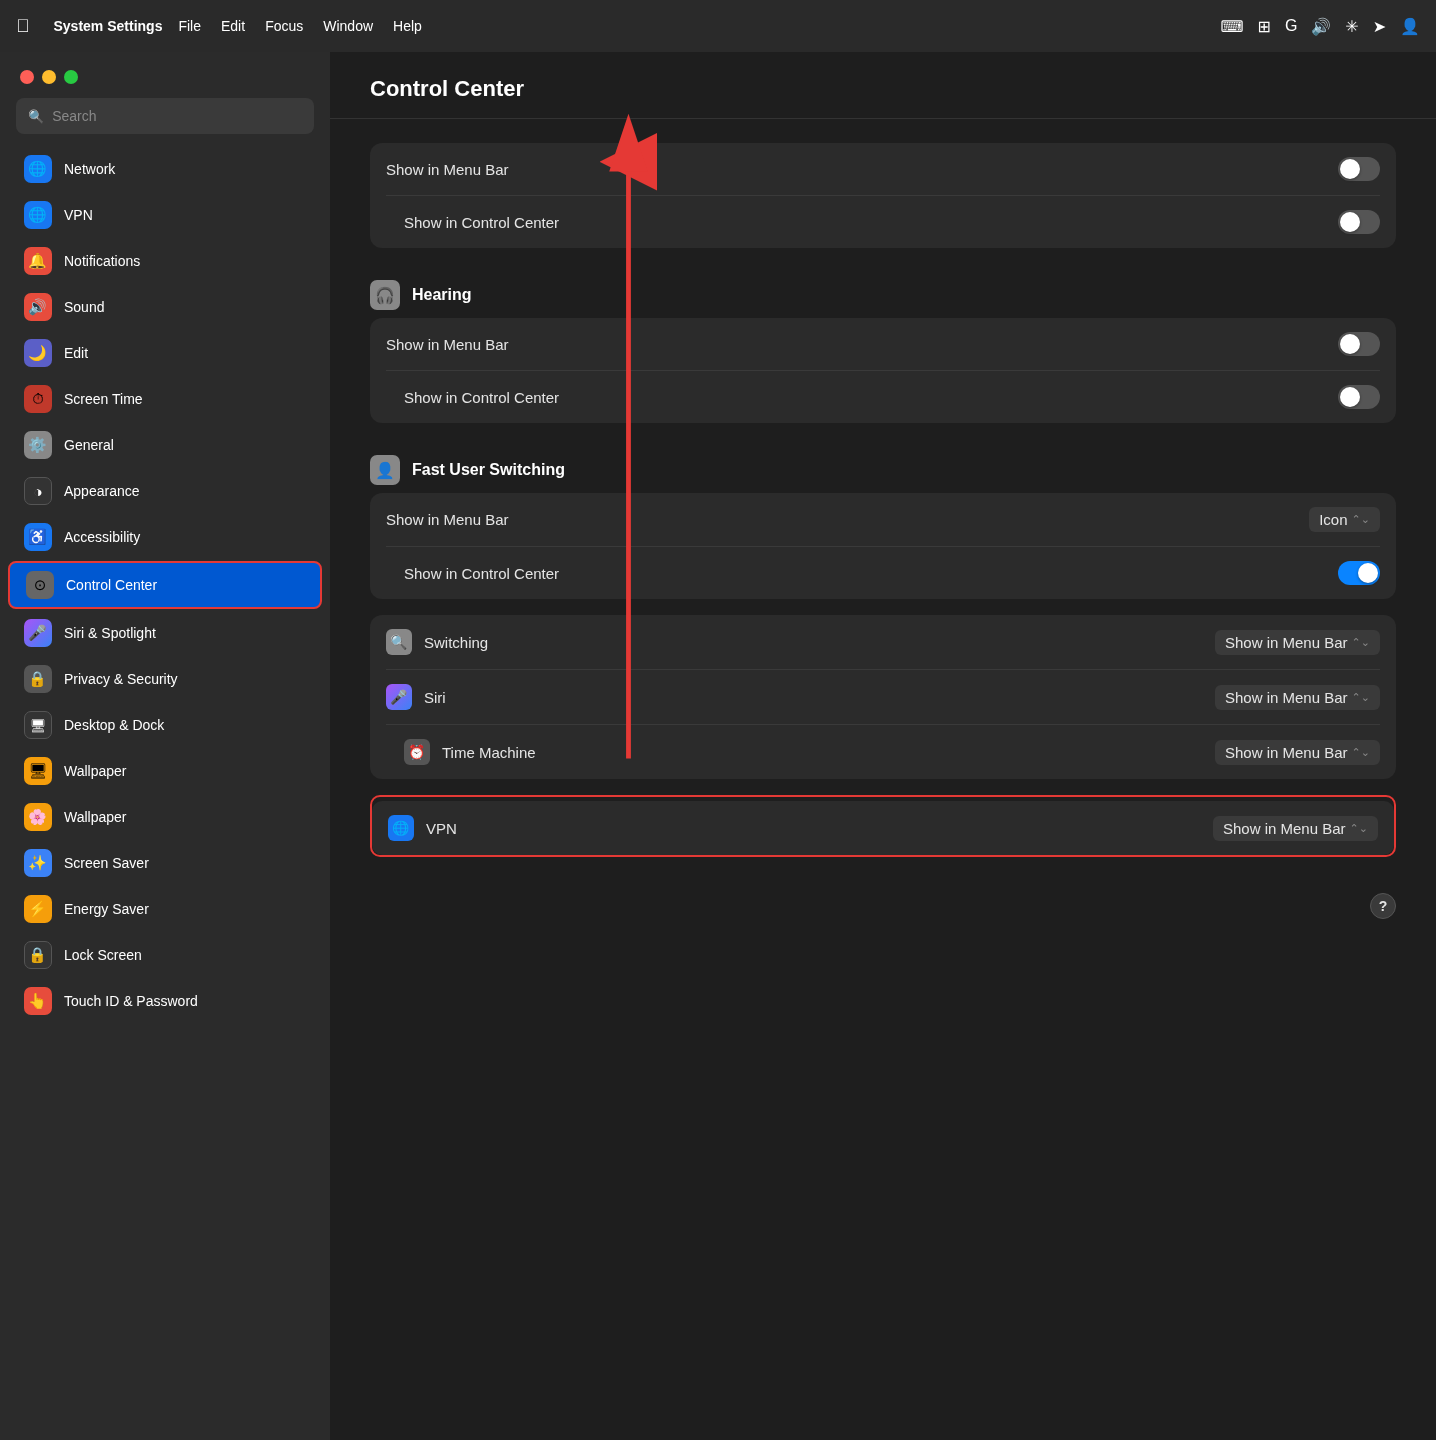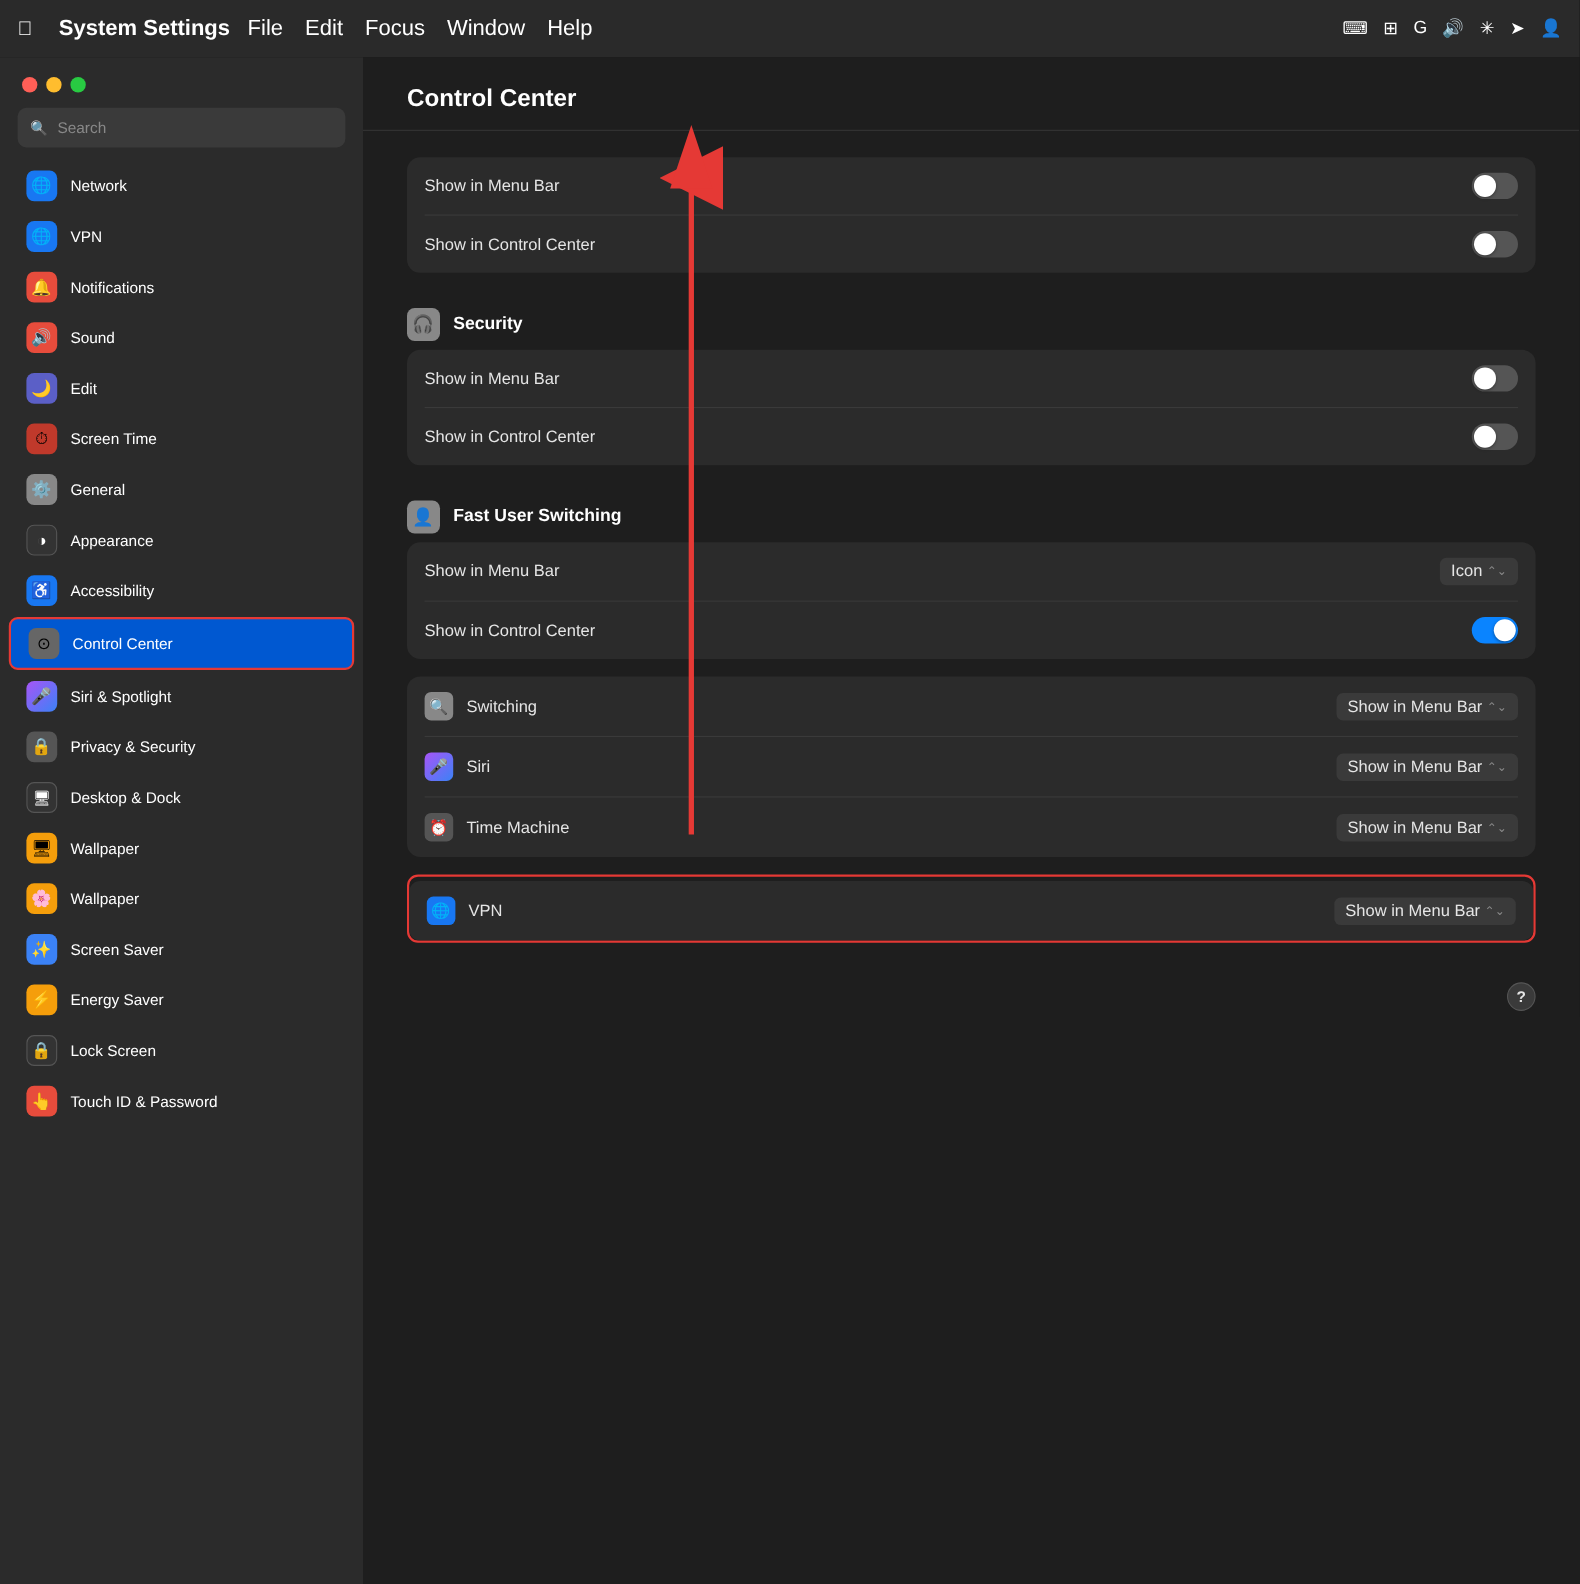--- a/index.html
+++ b/index.html
@@ -30,21 +30,21 @@
       margin-right: 8px;
     }
     .menu-items {
       display: flex;
       gap: 20px;
       align-items: center;
       justify-content: center;
     }
     .menu-item {
       color: #fff;
-      font-size: 20px;
+      font-size: 14px;
       font-weight: 400;
     }
     .menu-item.bold { font-weight: 700; }
     .titlebar-right {
       margin-left: auto;
       display: flex;
       align-items: center;
       gap: 14px;
     }
     .titlebar-icon {
@@ -207,21 +207,21 @@
       color: #fff;
     }
 
     .setting-row {
       display: flex;
       align-items: center;
       justify-content: space-between;
       padding: 14px 0;
       border-bottom: 1px solid #333;
     }
-    .setting-row:last-child { border-bottom: none; }
+    .setting-row:last-child { border-bottom: none; margin-left: 18px; }
     .setting-label {
       font-size: 15px;
       color: #e5e5e5;
     }
 
     
     .toggle {
       width: 42px;
       height: 24px;
       border-radius: 12px;
@@ -496,21 +496,21 @@
           <span class="setting-label">Show in Control Center</span>
           <div class="toggle off">
             <div class="toggle-thumb"></div>
           </div>
         </div>
       </div>
 
       <div>
         <div class="section-header-row">
           <div class="section-icon hearing" style="background:#888;">🎧</div>
-          <span class="section-title">Security</span>
+          <span class="section-title">Hearing</span>
         </div>
         <div class="section-group">
           <div class="setting-row">
             <span class="setting-label">Show in Menu Bar</span>
             <div class="toggle off">
               <div class="toggle-thumb"></div>
             </div>
           </div>
           <div class="setting-row">
             <span class="setting-label">Show in Control Center</span>

